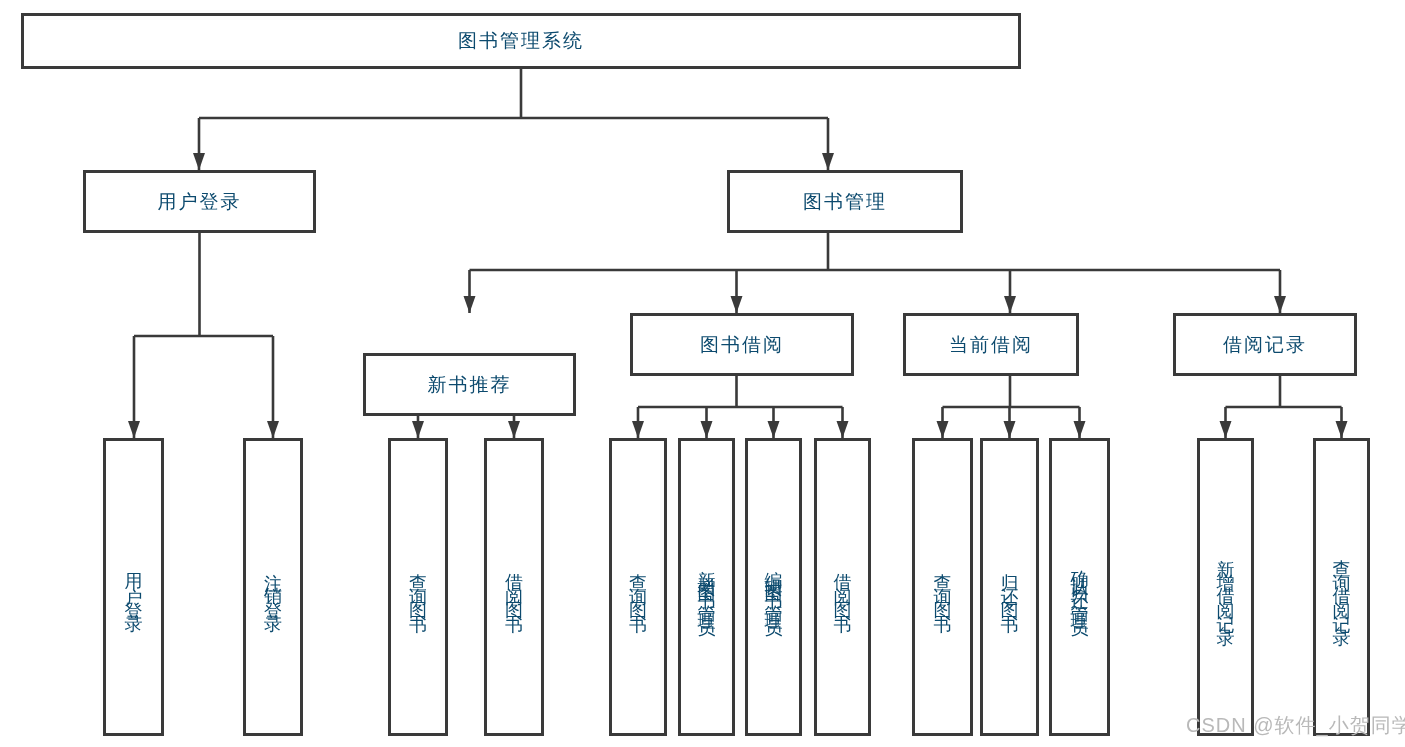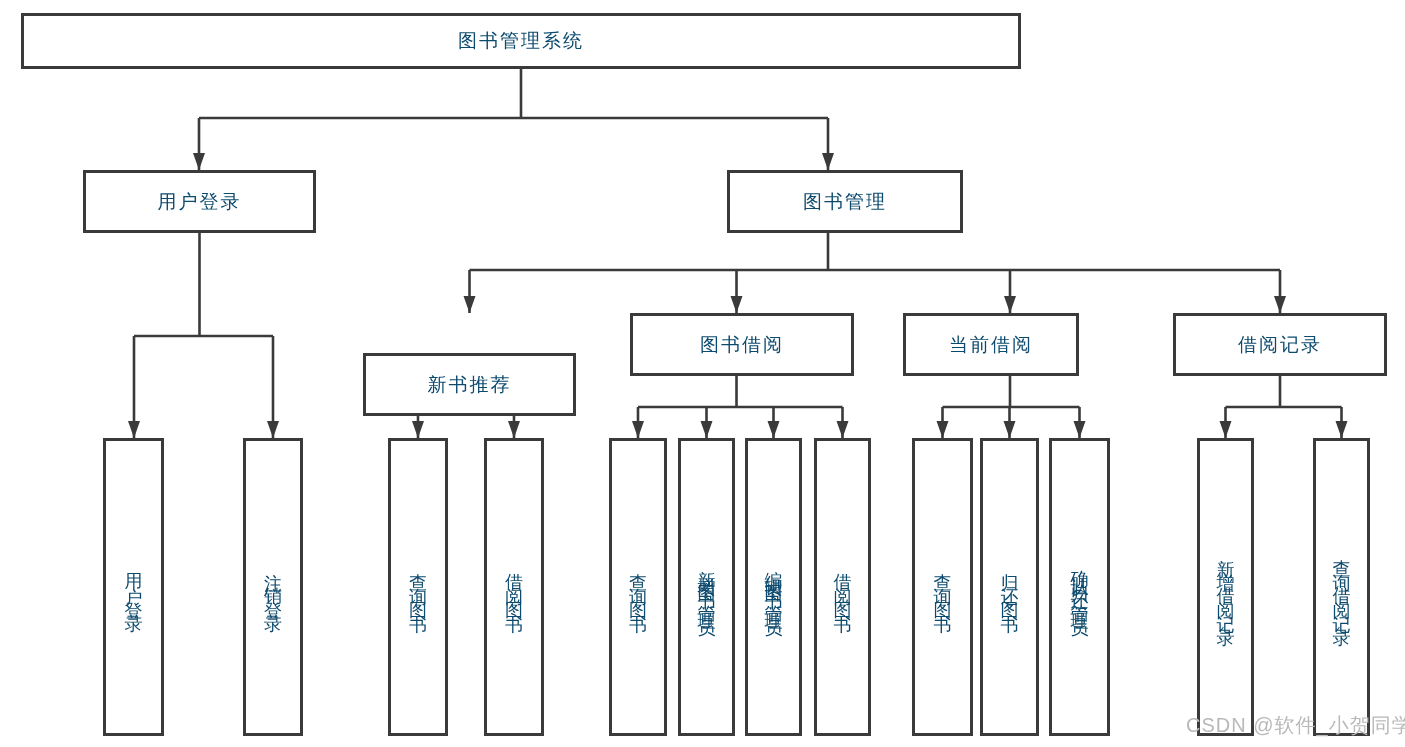--- a/index.html
+++ b/index.html
@@ -43,21 +43,21 @@
   }
   .v-node.tight .t { letter-spacing: 7px; }
 
   
   .b-root { left: 21px;  top: 13px;  width: 1000px; height: 56px; }
   .b-l2a  { left: 83px;  top: 170px; width: 233px;  height: 63px; }
   .b-l2b  { left: 710px; top: 170px; width: 236px;  height: 63px; margin-left: 17px; }
   .b-l3a  { left: 363px; top: 313px; width: 213px;  height: 63px; margin-top: 40px; }
   .b-l3b  { left: 630px; top: 313px; width: 224px;  height: 63px; }
   .b-l3c  { left: 903px; top: 313px; width: 176px;  height: 63px; }
-  .b-l3d  { left: 1173px;top: 313px; width: 214px;  height: 63px; }
+  .b-l3d  { left: 1173px;top: 313px; width: 184px;  height: 63px; }
 
   .b-g1a { left: 103px;  top: 438px; width: 61px; height: 298px; }
   .b-g1b { left: 243px;  top: 438px; width: 60px; height: 298px; }
   .b-g2a { left: 388px;  top: 438px; width: 60px; height: 298px; }
   .b-g2b { left: 484px;  top: 438px; width: 60px; height: 298px; }
   .b-g3a { left: 609px;  top: 438px; width: 58px; height: 298px; }
   .b-g3b { left: 678px;  top: 438px; width: 57px; height: 298px; }
   .b-g3c { left: 745px;  top: 438px; width: 57px; height: 298px; }
   .b-g3d { left: 814px;  top: 438px; width: 57px; height: 298px; }
   .b-g4a { left: 912px;  top: 438px; width: 61px; height: 298px; }

